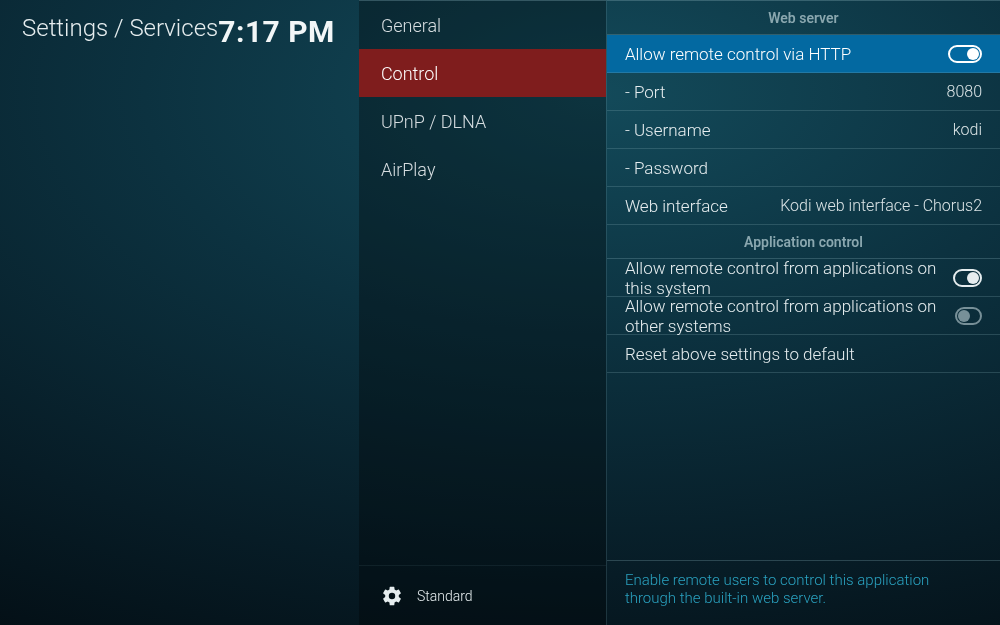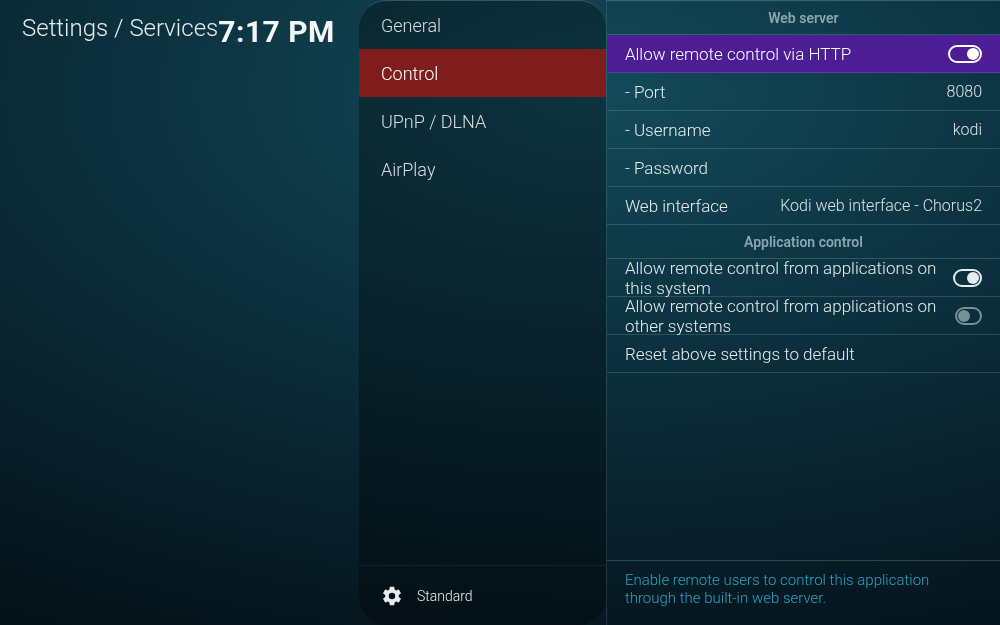--- a/index.html
+++ b/index.html
@@ -22,21 +22,20 @@
 
   
   .body { display: flex; flex: 1; min-height: 0; }
 
   
   .sidebar {
     width: 247px;
     display: flex; flex-direction: column;
     background: rgba(0,0,0,0.30);
     border-top: 1px solid rgba(130,170,180,0.35);
-    border-radius: 27px;
   }
   .sidebar-list { flex: 1; }
   .sidebar-item {
     height: 48px; display: flex; align-items: center;
     padding: 0 22px; font-size: 18px; color: #d6dde0;
     cursor: pointer; font-weight: 300;
   }
   .sidebar-item.selected { background: #7f1d1d; color: #fff; }
   .level-row {
     height: 60px; display: flex; align-items: center; gap: 14px;
@@ -55,21 +54,21 @@
     height: 34px; display:flex; align-items:center; justify-content:center;
     font-size: 14px; color: #8aa7af; font-weight: 600;
     border-bottom: 1px solid rgba(130,170,180,0.30);
   }
   .setting-row {
     height: 38px; display:flex; align-items:center; justify-content:space-between;
     padding: 0 18px; font-size: 17px; color: #e6edef;
     border-bottom: 1px solid rgba(130,170,180,0.25);
     cursor: pointer;
   }
-  .setting-row.highlight { background: #4c1d95; color: #fff; }
+  .setting-row.highlight { background: #0369a1; color: #fff; }
   .setting-row .value { color: #dbe4e6; font-size: 16px; }
 
   
   .toggle {
     width: 34px; height: 18px; border-radius: 10px;
     border: 2px solid currentColor; position: relative;
     display:inline-block;
   }
   .toggle::after {
     content:""; position:absolute; top:1px; width:12px; height:12px;

